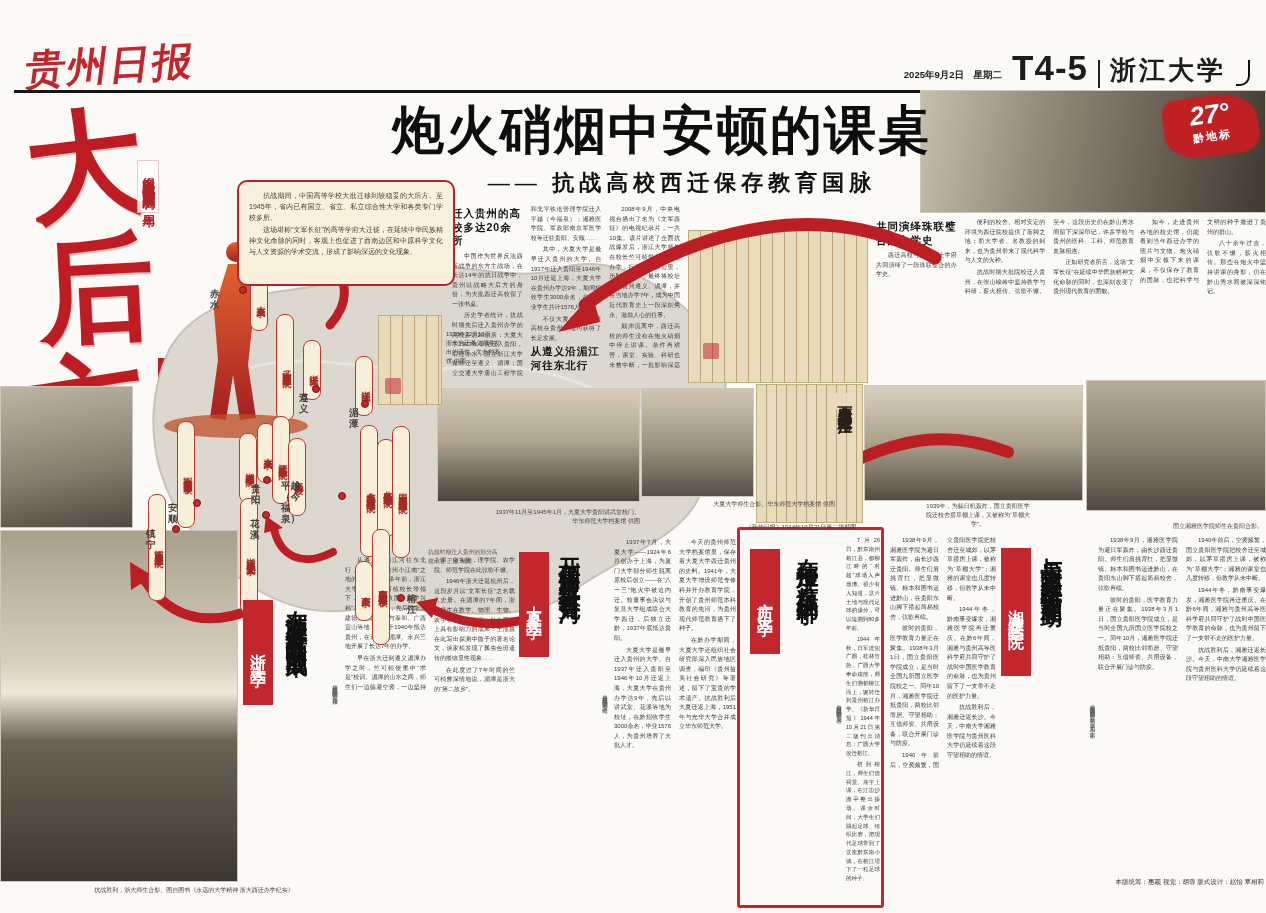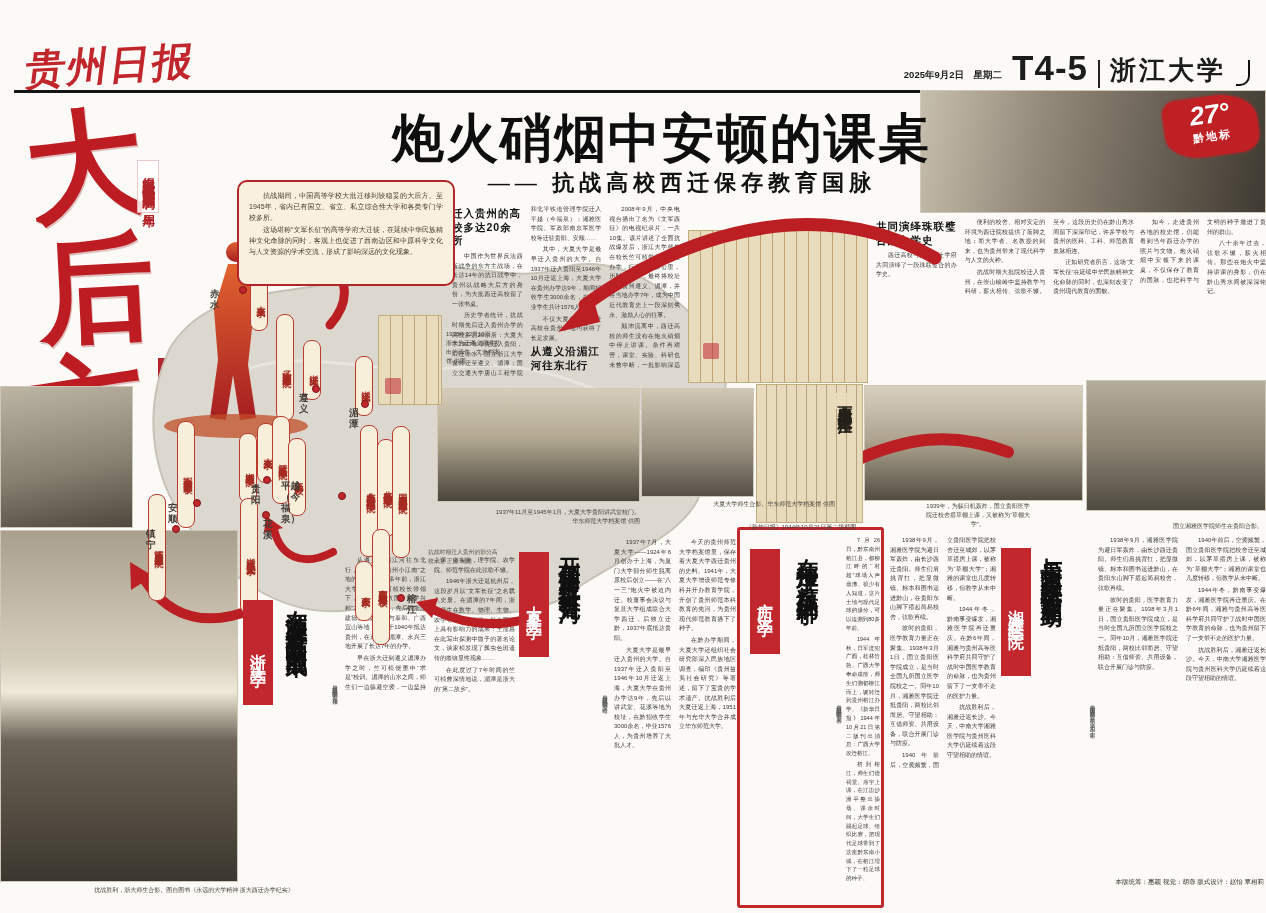--- a/index.html
+++ b/index.html
@@ -16,21 +16,21 @@
   .bracket{width:12px;height:24px;border-right:2.5px solid #111;border-bottom:2.5px solid #111;border-radius:0 0 10px 0;margin-bottom:2px;}
   .banner{left:30px;top:97px;background:#b3252a;color:#fff;font-size:11.5px;font-weight:bold;letter-spacing:1.5px;padding:4px 14px;border-radius:4px;box-shadow:0 1px 0 #7e1414;}
   
   .calli{font-family:"DejaVu Serif",serif;font-weight:900;color:#bd1c22;line-height:.9;text-shadow:1px 2px 0 rgba(140,18,22,.25);}
   .slogan{left:137px;top:160px;writing-mode:vertical-rl;background:rgba(255,255,255,.85);color:#b3252a;font-weight:bold;font-size:12.5px;letter-spacing:1px;padding:6px 3px;line-height:1.1;border:1px solid rgba(179,37,42,.25);}
   .tekan{left:158px;top:358px;writing-mode:vertical-rl;background:#b3252a;color:#fff;font-weight:bold;font-size:15px;padding:7px 3px;letter-spacing:3px;}
   .logo27{right:8px;top:96px;width:94px;height:60px;background:#bf2024;border-radius:14px 45% 18px 40%;transform:rotate(-8deg);color:#fff;text-align:center;z-index:6;box-shadow:0 0 0 2px rgba(191,32,36,.25);}
   .logo27 .n{font-size:26px;font-weight:900;font-style:italic;line-height:1.1;display:block;margin-top:4px;}
   .logo27 .t{font-size:11px;font-weight:bold;letter-spacing:2px;display:block;}
   
-  .mainhead{left:392px;top:96px;width:560px;font-size:52px;font-weight:900;color:#0e0e0e;letter-spacing:2px;white-space:nowrap;z-index:5;margin-top:8px;}
+  .mainhead{left:392px;top:96px;width:560px;font-size:52px;font-weight:900;color:#0e0e0e;letter-spacing:2px;white-space:nowrap;z-index:5;}
   .subhead1{left:432px;top:168px;width:500px;text-align:center;font-family:"Liberation Serif",serif;font-size:22px;font-weight:bold;letter-spacing:5px;color:#111;z-index:5;}
   .mainby{left:432px;top:196px;width:500px;text-align:center;font-size:8px;color:#333;letter-spacing:2px;z-index:5;}
   
   .introbox{left:237px;top:180px;width:218px;height:106px;background:#f9f1dd;border:2px solid #b3252a;border-radius:10px;padding:8px 10px;box-sizing:border-box;z-index:5;}
   .introbox p{margin:0;font-size:7px;line-height:1.6;color:#463c2e;text-indent:2em;text-align:justify;}
   
   .mapshape{left:130px;top:228px;z-index:1;}
   .pill{position:absolute;writing-mode:vertical-rl;background:#f7efda;border:1px solid #bb3a30;border-radius:8px;color:#a62b22;font-weight:bold;font-size:9px;width:12px;padding:5px 2px;letter-spacing:1px;line-height:1;text-align:center;box-sizing:content-box;z-index:4;}
   .dot{position:absolute;width:6px;height:6px;border-radius:50%;background:#c1272d;border:1px solid #7e1414;z-index:4;}
   .citylbl{position:absolute;font-size:9.5px;font-weight:bold;color:#423c34;white-space:pre-line;line-height:1.15;z-index:4;}
@@ -153,21 +153,21 @@
       <div class="pill" style="left: 355px; top: 561px; height: 48px;">广西大学</div>
       <div class="dot" style="left: 239px; top: 286px;"></div>
       <div class="citylbl" style="left: 210px; top: 289px;">赤水</div>
       <div class="dot" style="left: 312px; top: 385px;"></div>
       <div class="citylbl" style="left: 299px; top: 393px;">遵义</div>
       <div class="dot" style="left: 361px; top: 400px;"></div>
       <div class="citylbl" style="left: 349px; top: 408px;">湄潭</div>
       <div class="dot" style="left: 263px; top: 476px;"></div>
       <div class="citylbl" style="left: 251px; top: 484px;">贵阳</div>
       <div class="dot" style="left: 262px; top: 511px;"></div>
-      <div class="citylbl" style="left: 263px; top: 519px;">花溪</div>
+      <div class="citylbl" style="left: 250px; top: 519px;">花溪</div>
       <div class="dot" style="left: 193px; top: 499px;"></div>
       <div class="citylbl" style="left: 168px; top: 503px;">安顺</div>
       <div class="dot" style="left: 172px; top: 525px;"></div>
       <div class="citylbl" style="left: 146px; top: 529px;">镇宁</div>
       <div class="dot" style="left: 338px; top: 492px;"></div>
       <div class="citylbl" style="left: 281px; top: 481px;">平越
 （今福泉）</div>
       <div class="dot" style="left: 397px; top: 594px;"></div>
       <div class="citylbl" style="left: 407px; top: 594px;">榕江</div>
     </div>

